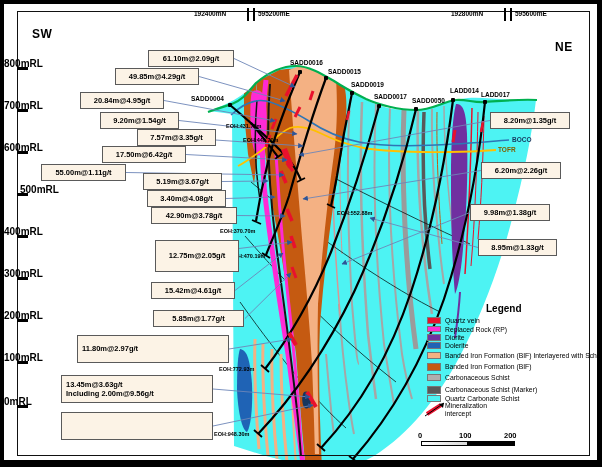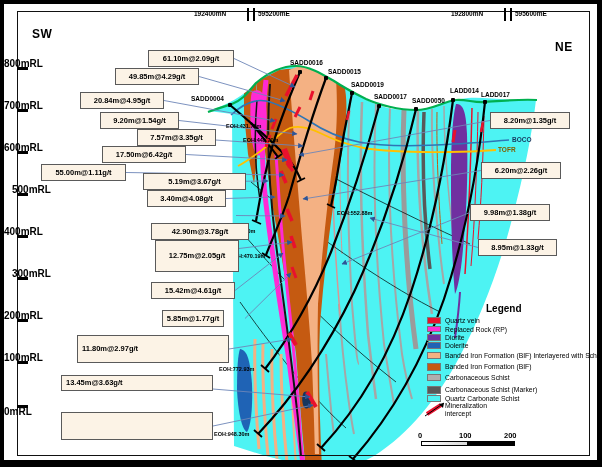--- a/index.html
+++ b/index.html
@@ -188,31 +188,31 @@
   <div class="coord-tick" style="left:506px;"></div>
   <div class="coord" style="left:511px;top:6px;">595600mE</div>
 
   <div id="overlay">
       <div class="elev" style="left: 0px; top: 54px;">800mRL</div>
       <div class="elev-tick" style="left: 13px; top: 63px;"></div>
       <div class="elev" style="left: 0px; top: 96px;">700mRL</div>
       <div class="elev-tick" style="left: 13px; top: 105px;"></div>
       <div class="elev" style="left: 0px; top: 138px;">600mRL</div>
       <div class="elev-tick" style="left: 13px; top: 147px;"></div>
-      <div class="elev" style="left: 8px; top: 180px;">500mRL</div>
+      <div class="elev" style="left: 16px; top: 180px;">500mRL</div>
       <div class="elev-tick" style="left: 13px; top: 189px;"></div>
       <div class="elev" style="left: 0px; top: 222px;">400mRL</div>
       <div class="elev-tick" style="left: 13px; top: 231px;"></div>
-      <div class="elev" style="left: 8px; top: 264px;">300mRL</div>
+      <div class="elev" style="left: 0px; top: 264px;">300mRL</div>
       <div class="elev-tick" style="left: 13px; top: 273px;"></div>
       <div class="elev" style="left: 0px; top: 306px;">200mRL</div>
       <div class="elev-tick" style="left: 13px; top: 315px;"></div>
       <div class="elev" style="left: 0px; top: 348px;">100mRL</div>
       <div class="elev-tick" style="left: 13px; top: 357px;"></div>
-      <div class="elev" style="left: 0px; top: 392px; margin-top: 10px;">0mRL</div>
+      <div class="elev" style="left: 0px; top: 392px;">0mRL</div>
       <div class="elev-tick" style="left: 13px; top: 401px;"></div>
       <div class="dh-label" style="left: 187px; top: 91px;">SADD0004</div>
       <div class="collar" style="left: 224px; top: 99px;"></div>
       <div class="dh-label" style="left: 286px; top: 55px;">SADD0016</div>
       <div class="collar" style="left: 294px; top: 66px;"></div>
       <div class="dh-label" style="left: 324px; top: 64px;">SADD0015</div>
       <div class="collar" style="left: 320px; top: 72px;"></div>
       <div class="dh-label" style="left: 347px; top: 77px;">SADD0019</div>
       <div class="collar" style="left: 346px; top: 87px;"></div>
       <div class="dh-label" style="left: 370px; top: 89px;">SADD0017</div>
@@ -246,43 +246,44 @@
       </div>
       <div class="ann center" style="left: 96px; top: 125px; width: 79px; height: 17px; margin-left: 37px;">
         <div>7.57m@3.35g/t</div>
       </div>
       <div class="ann center" style="left: 98px; top: 142px; width: 84px; height: 17px;">
         <div>17.50m@6.42g/t</div>
       </div>
       <div class="ann center" style="left: 37px; top: 160px; width: 85px; height: 17px;">
         <div>55.00m@1.11g/t</div>
       </div>
-      <div class="ann center" style="left: 139px; top: 169px; width: 103px; height: 17px;">
+      <div class="ann center" style="left: 139px; top: 169px; width: 79px; height: 17px;">
         <div>5.19m@3.67g/t</div>
       </div>
       <div class="ann center" style="left: 143px; top: 186px; width: 79px; height: 17px;">
         <div>3.40m@4.08g/t</div>
       </div>
-      <div class="ann center" style="left: 147px; top: 203px; width: 98px; height: 17px; margin-top: 16px;">
+      <div class="ann center" style="left: 147px; top: 203px; width: 86px; height: 17px;">
         <div>42.90m@3.78g/t</div>
       </div>
       <div class="ann center" style="left: 151px; top: 236px; width: 84px; height: 32px;">
         <div>12.75m@2.05g/t</div>
       </div>
       <div class="ann center" style="left: 147px; top: 278px; width: 84px; height: 17px;">
         <div>15.42m@4.61g/t</div>
       </div>
-      <div class="ann center" style="left: 158px; top: 306px; width: 62px; height: 17px;">
+      <div class="ann center" style="left: 149px; top: 306px; width: 91px; height: 17px;">
         <div>5.85m@1.77g/t</div>
       </div>
       <div class="ann" style="left: 73px; top: 331px; width: 152px; height: 28px;">
         <div>11.80m@2.97g/t</div>
       </div>
-      <div class="ann" style="left: 57px; top: 371px; width: 152px; height: 16px;">
+      <div class="ann" style="left: 57px; top: 371px; width: 152px; height: 28px;">
         <div>13.45m@3.63g/t</div>
+        <div>Including 2.00m@9.56g/t</div>
       </div>
       <div class="ann" style="left: 57px; top: 408px; width: 152px; height: 28px;">
       </div>
       <div class="ann center" style="left: 486px; top: 108px; width: 80px; height: 17px;">
         <div>8.20m@1.35g/t</div>
       </div>
       <div class="ann center" style="left: 477px; top: 158px; width: 80px; height: 17px;">
         <div>6.20m@2.26g/t</div>
       </div>
       <div class="ann center" style="left: 466px; top: 200px; width: 80px; height: 17px;">

